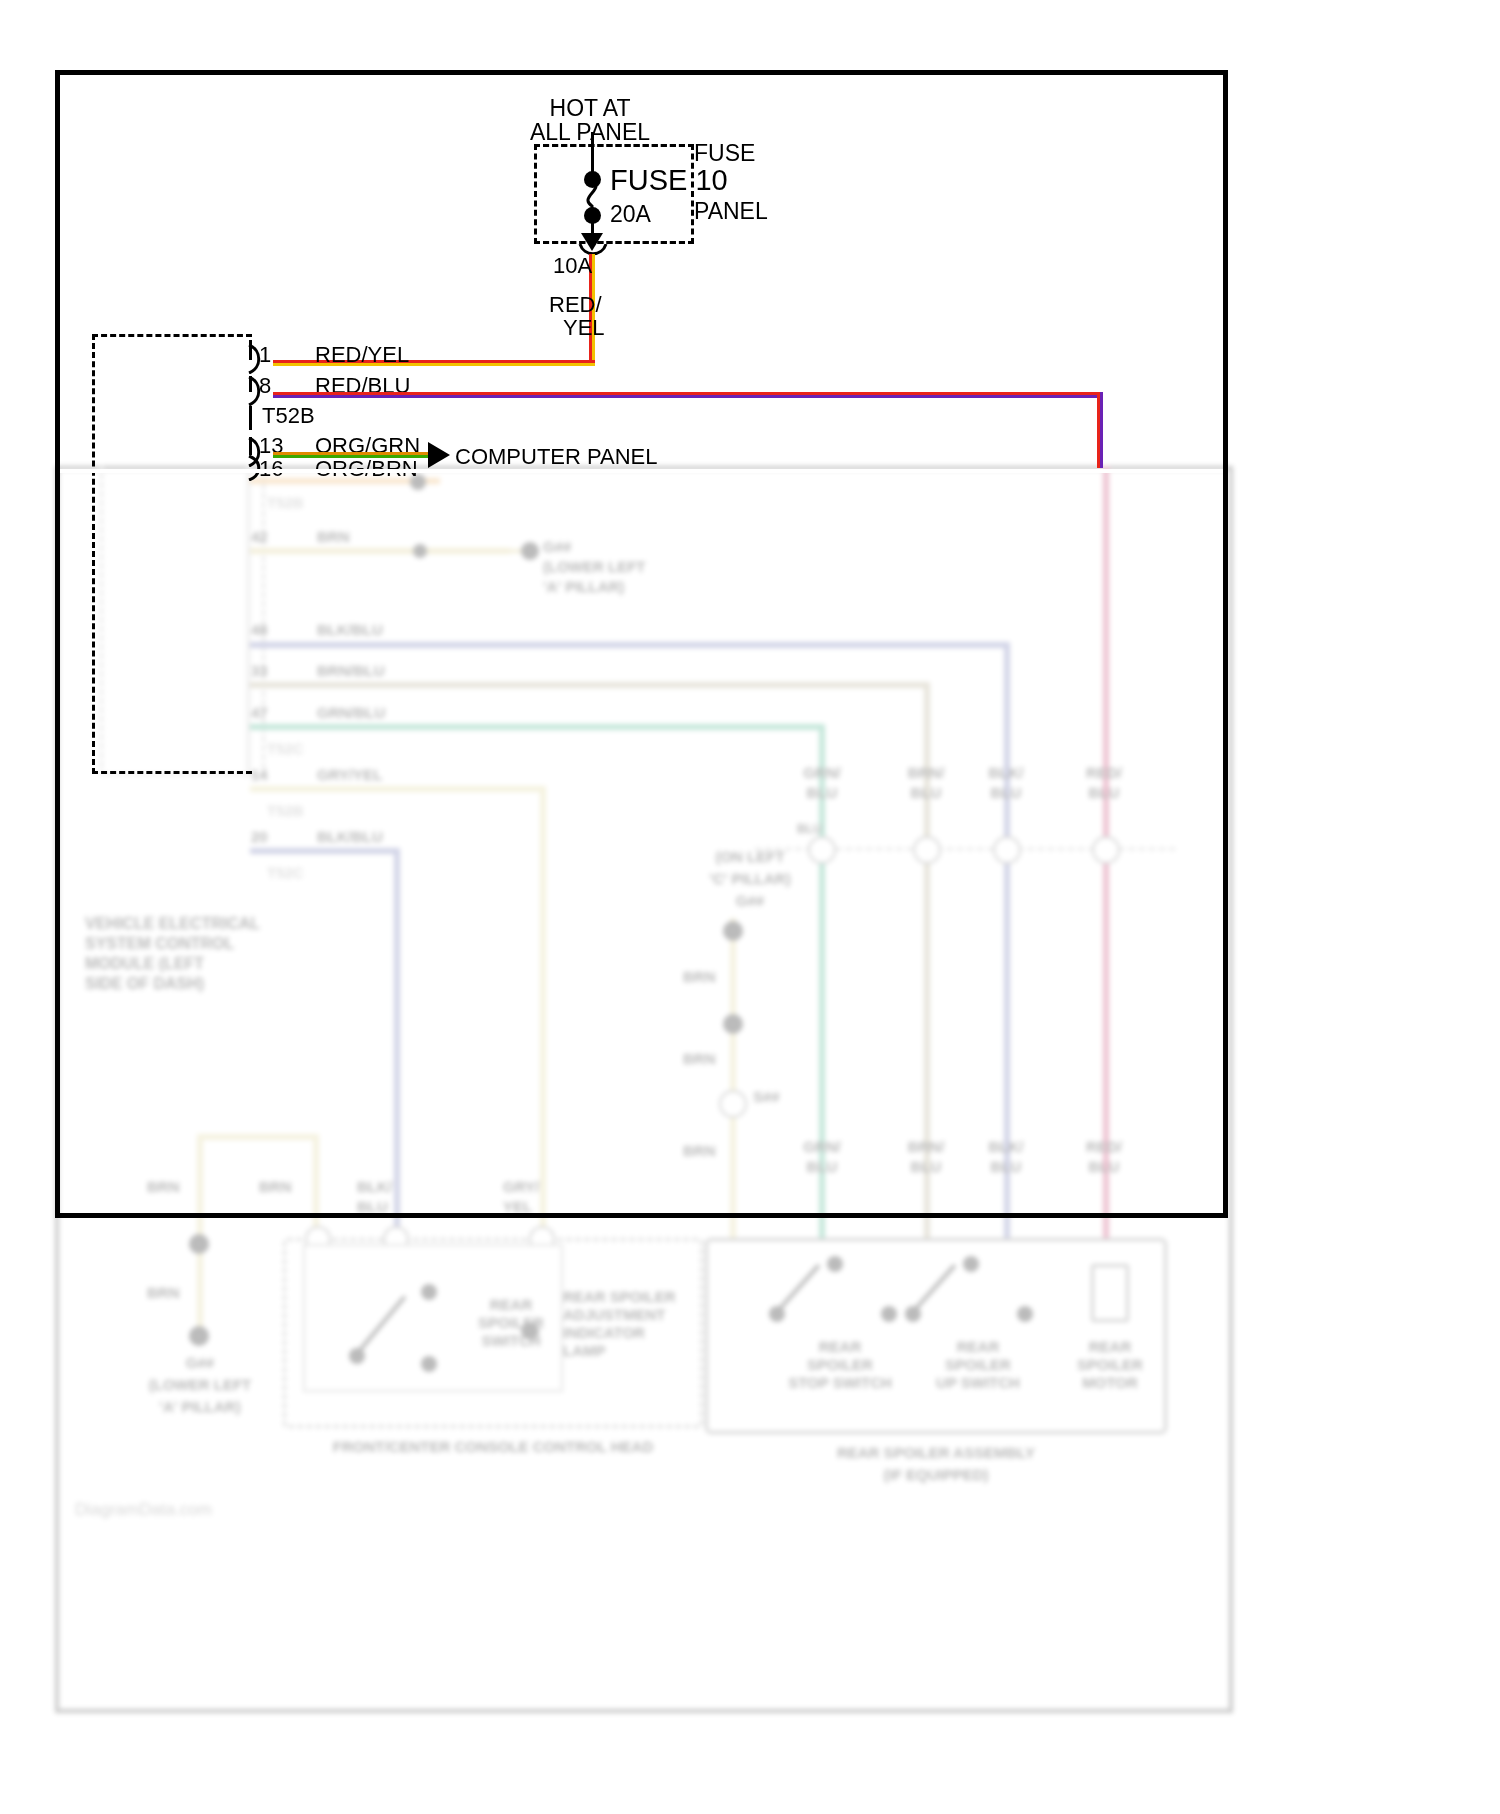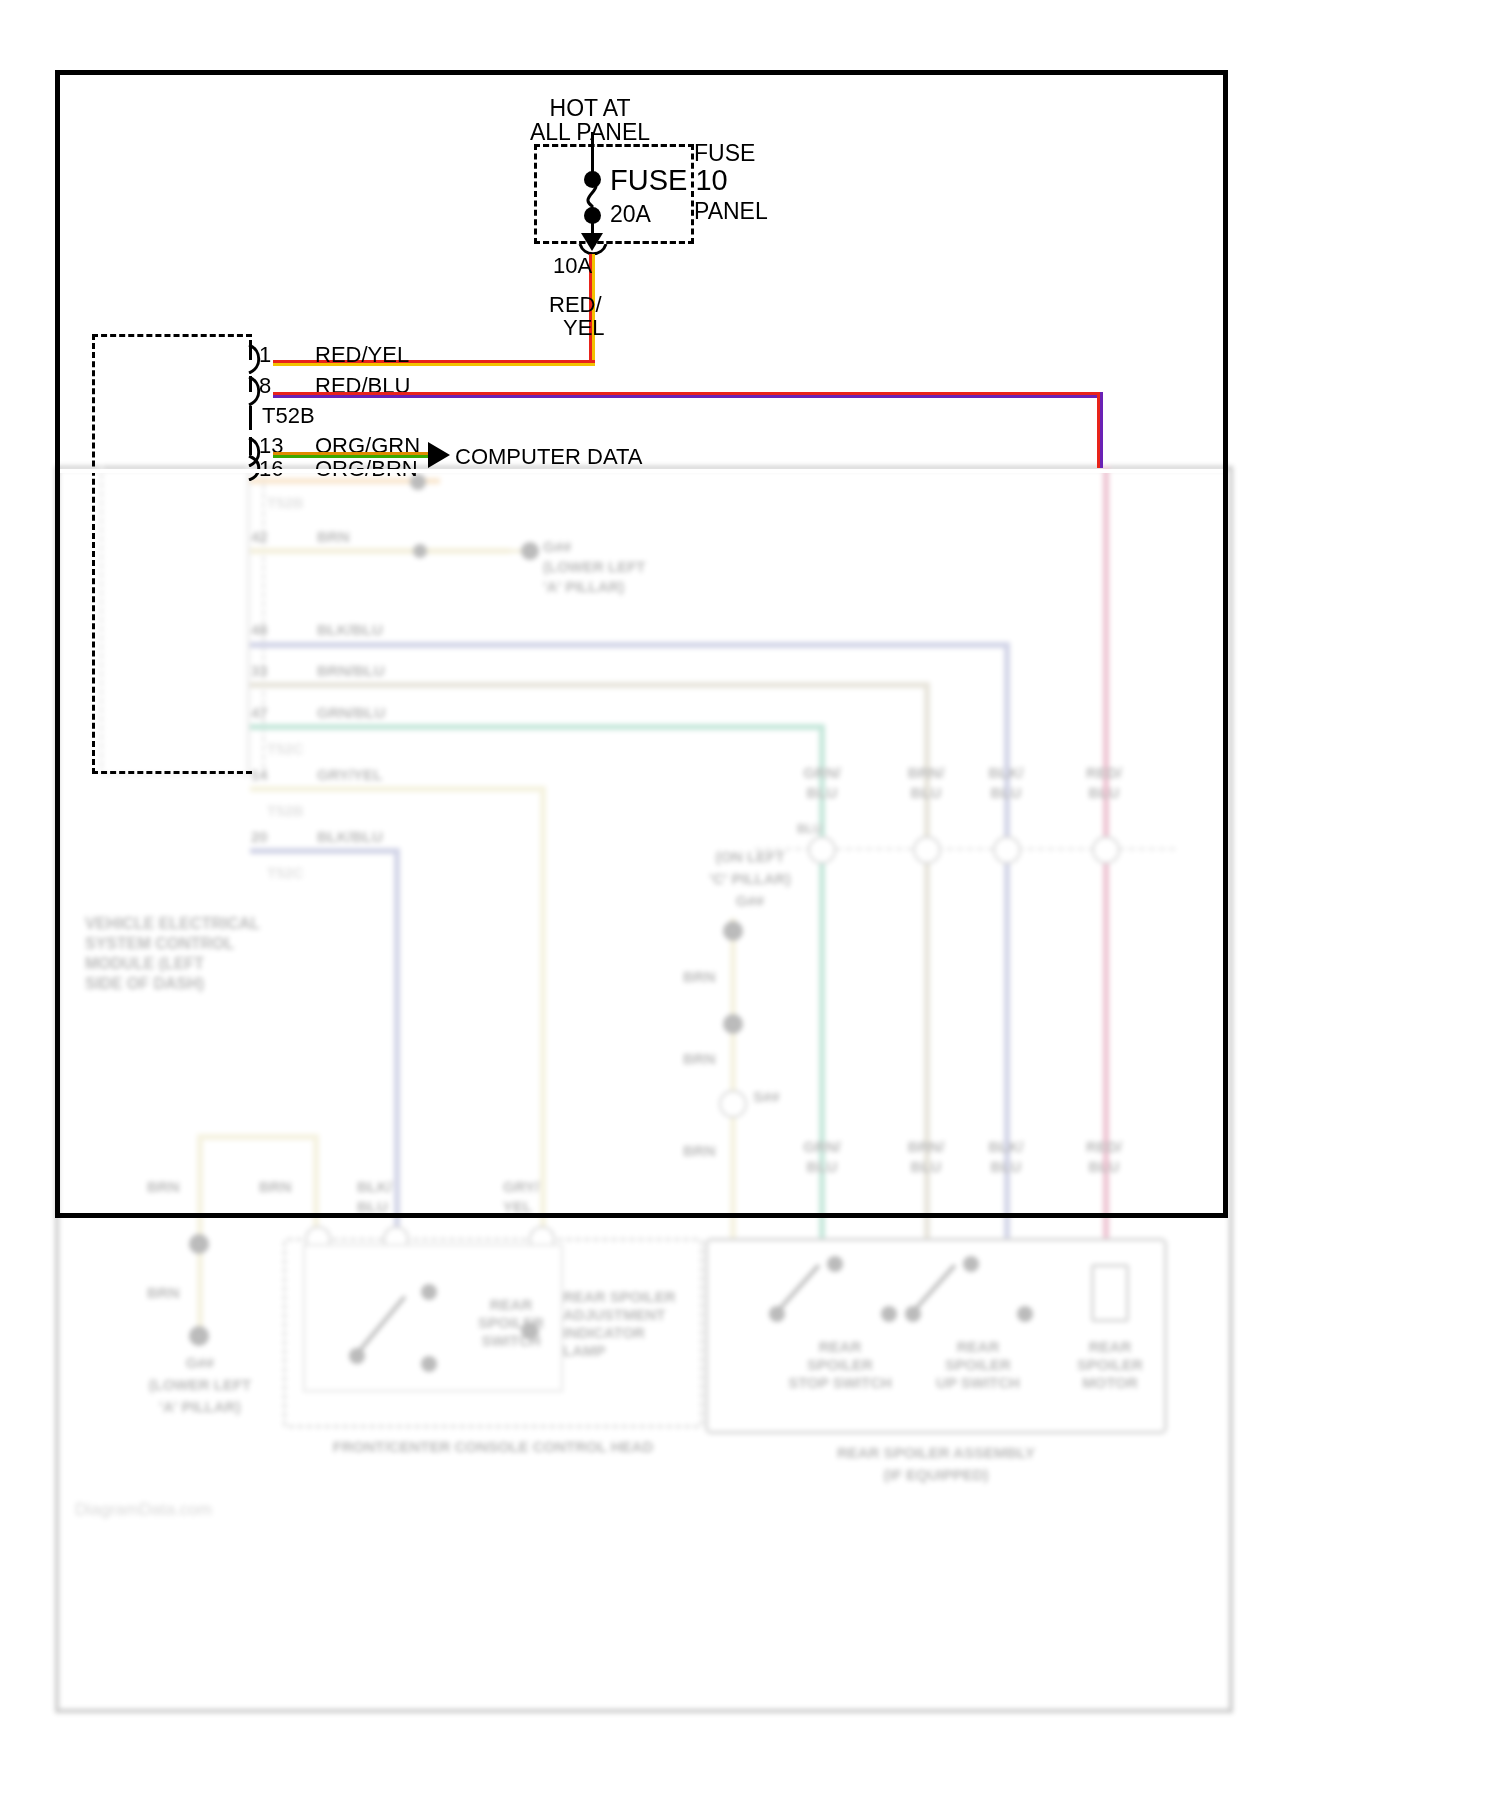--- a/index.html
+++ b/index.html
@@ -295,21 +295,21 @@
     <path d="M1,1 C14,6 14,24 1,29" stroke="#000" stroke-width="3" fill="none"></path>
   </svg>
   <div class="txt" style="left:259px;top:433px;font-size:22px;">13</div>
   <div class="txt" style="left:315px;top:433px;font-size:22px;">ORG/GRN</div>
 
   <div class="w2" style="left:273px;top:452px;width:155px;">
     <i style="background:#e08a00;"></i>
       <i style="background:#3aa800;"></i>
   </div>
   <div class="arrow" style="left:428px;top:442px;"></div>
-  <div class="txt" style="left:455px;top:444px;font-size:22px;">COMPUTER DATA</div>
+  <div class="txt" style="left:455px;top:444px;font-size:22px;">COMPUTER PANEL</div>
 
   <svg style="position:absolute;left:248px;top:455px;" width="18" height="26">
     <path d="M1,1 C14,6 14,20 1,25" stroke="#000" stroke-width="3" fill="none"></path>
   </svg>
   <div class="txt" style="left:259px;top:456px;font-size:22px;">16</div>
   <div class="txt" style="left:315px;top:456px;font-size:22px;">ORG/BRN</div>
 
   <div style="position:absolute;left:60px;top:469px;width:1163px;height:4px;background:#ffffff;"></div>
 
 </div>

